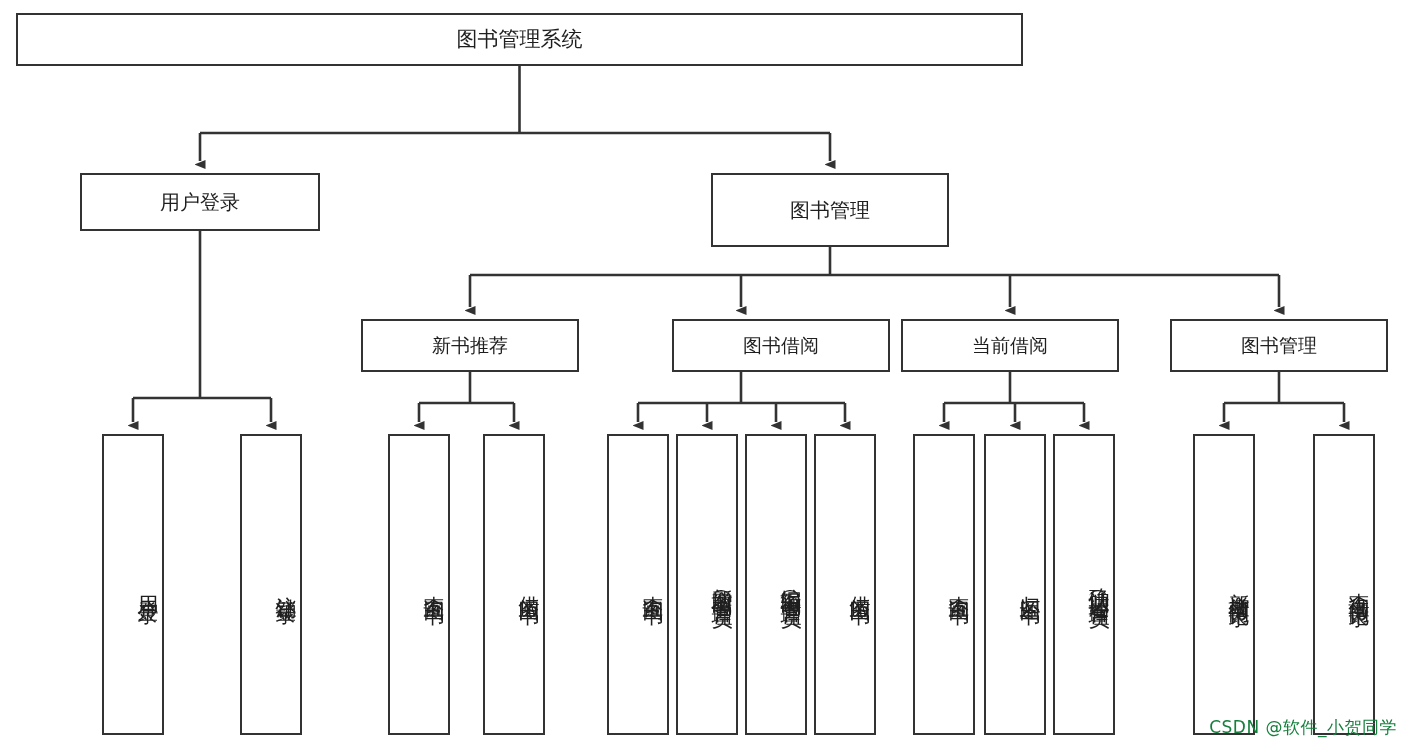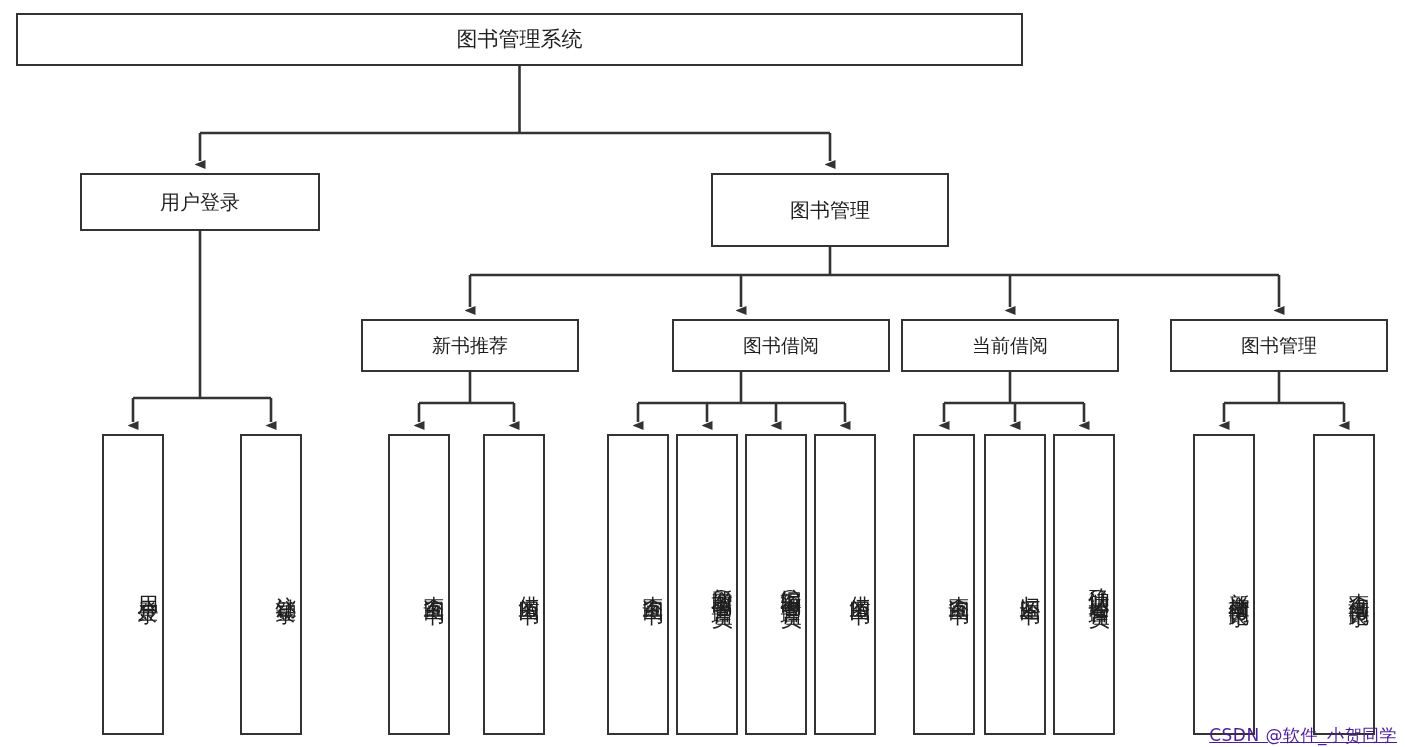--- a/index.html
+++ b/index.html
@@ -57,27 +57,26 @@
     align-items: flex-start;
     justify-content: center;
   }
   .leaf-text {
     display: block;
     white-space: pre;
   }
   #watermark {
     position: absolute;
     right: 8px;
-    bottom: 0;
+    bottom: 8px;
     font-size: 17px;
-    color: #4c1d95;
+    color: #15803d;
     letter-spacing: 0.5px;
     white-space: nowrap;
     z-index: 5;
-    text-decoration: underline;
   }
 </style>
 </head>
 <body>
 
 <div id="canvas">
 
   <svg class="connectors" viewBox="0 0 1405 747" xmlns="http://www.w3.org/2000/svg">
     <defs>
       <marker id="arrow" markerWidth="9" markerHeight="11" refX="1" refY="5.5" orient="auto" markerUnits="userSpaceOnUse">

